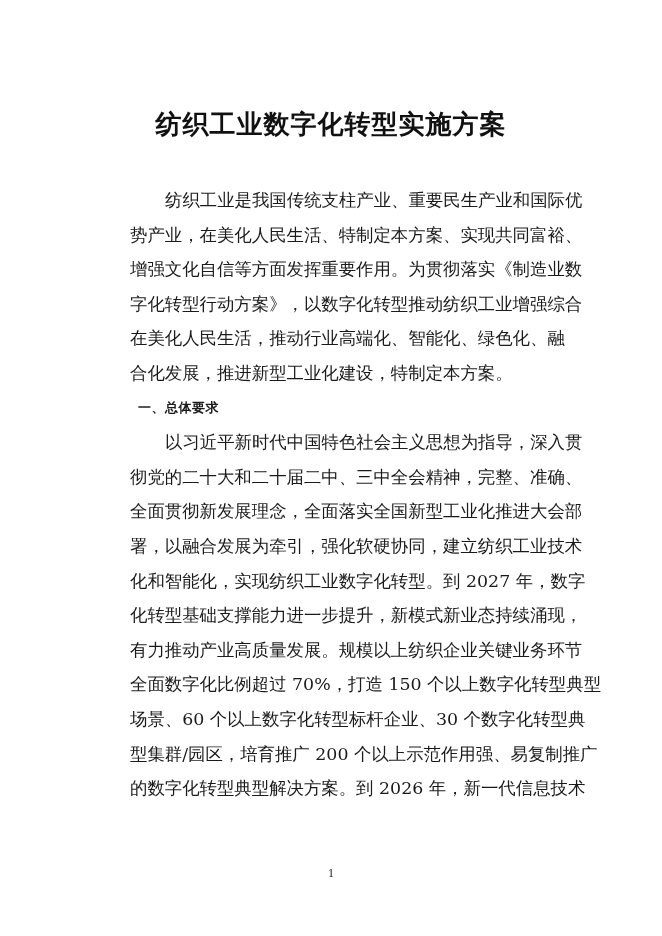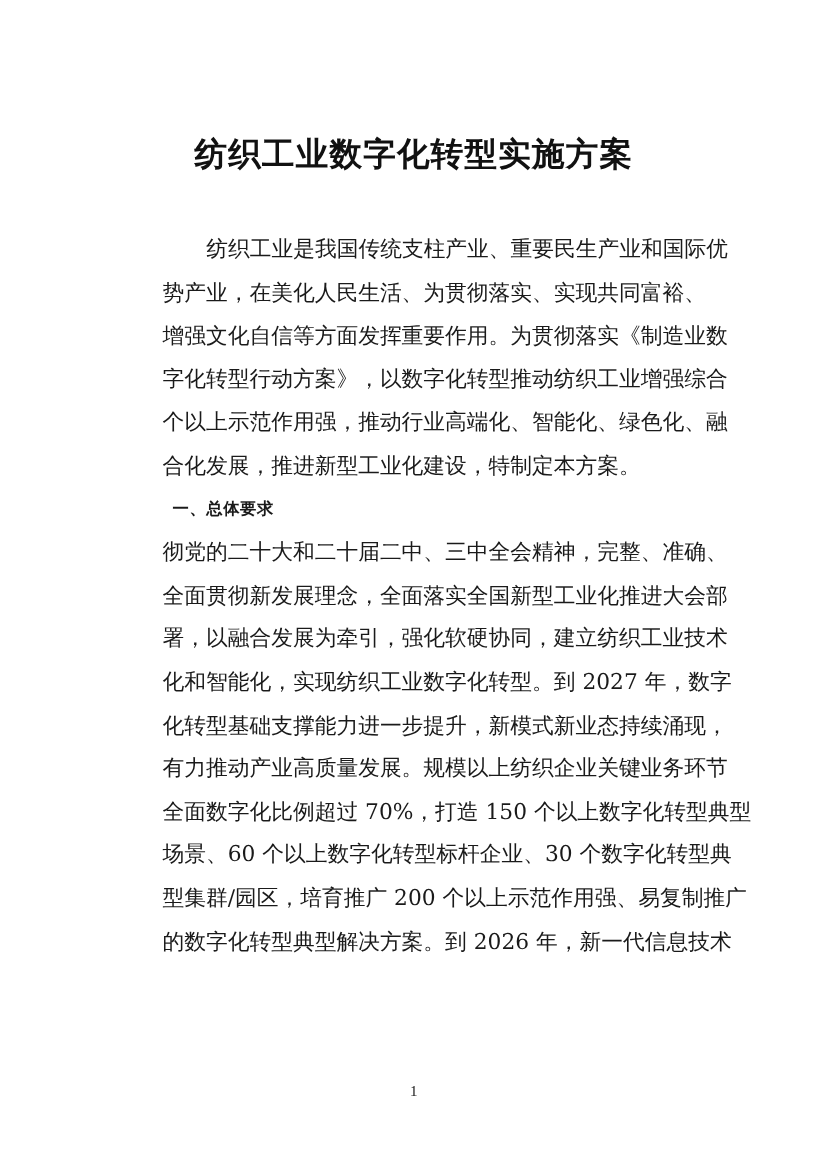--- a/index.html
+++ b/index.html
@@ -35,28 +35,29 @@
 </style>
 </head>
 <body>
 
 <div class="page">
   <div class="title">纺织工业数字化转型实施方案</div>
 
   <div class="body">
 
     <span class="line indent">纺织工业是我国传统支柱产业、重要民生产业和国际优</span>
-    <span class="line">势产业，在美化人民生活、为贯彻落实、实现共同富裕、</span>
+    <span class="line">势产业，在美化人民生活、特制定本方案、实现共同富裕、</span>
     <span class="line">增强文化自信等方面发挥重要作用。为贯彻落实《制造业数</span>
     <span class="line">字化转型行动方案》，以数字化转型推动纺织工业增强综合</span>
-    <span class="line">个以上示范作用强，推动行业高端化、智能化、绿色化、融</span>
+    <span class="line">在美化人民生活，推动行业高端化、智能化、绿色化、融</span>
     <span class="line last">合化发展，推进新型工业化建设，特制定本方案。</span>
 
     <span class="heading">一、总体要求</span>
 
+    <span class="line indent">以习近平新时代中国特色社会主义思想为指导，深入贯</span>
     <span class="line">彻党的二十大和二十届二中、三中全会精神，完整、准确、</span>
     <span class="line">全面贯彻新发展理念，全面落实全国新型工业化推进大会部</span>
     <span class="line">署，以融合发展为牵引，强化软硬协同，建立纺织工业技术</span>
     <span class="line">化和智能化，实现纺织工业数字化转型。到 2027 年，数字</span>
     <span class="line">化转型基础支撑能力进一步提升，新模式新业态持续涌现，</span>
     <span class="line">有力推动产业高质量发展。规模以上纺织企业关键业务环节</span>
     <span class="line">全面数字化比例超过 70%，打造 150 个以上数字化转型典型</span>
     <span class="line">场景、60 个以上数字化转型标杆企业、30 个数字化转型典</span>
     <span class="line">型集群/园区，培育推广 200 个以上示范作用强、易复制推广</span>
     <span class="line">的数字化转型典型解决方案。到 2026 年，新一代信息技术</span>

